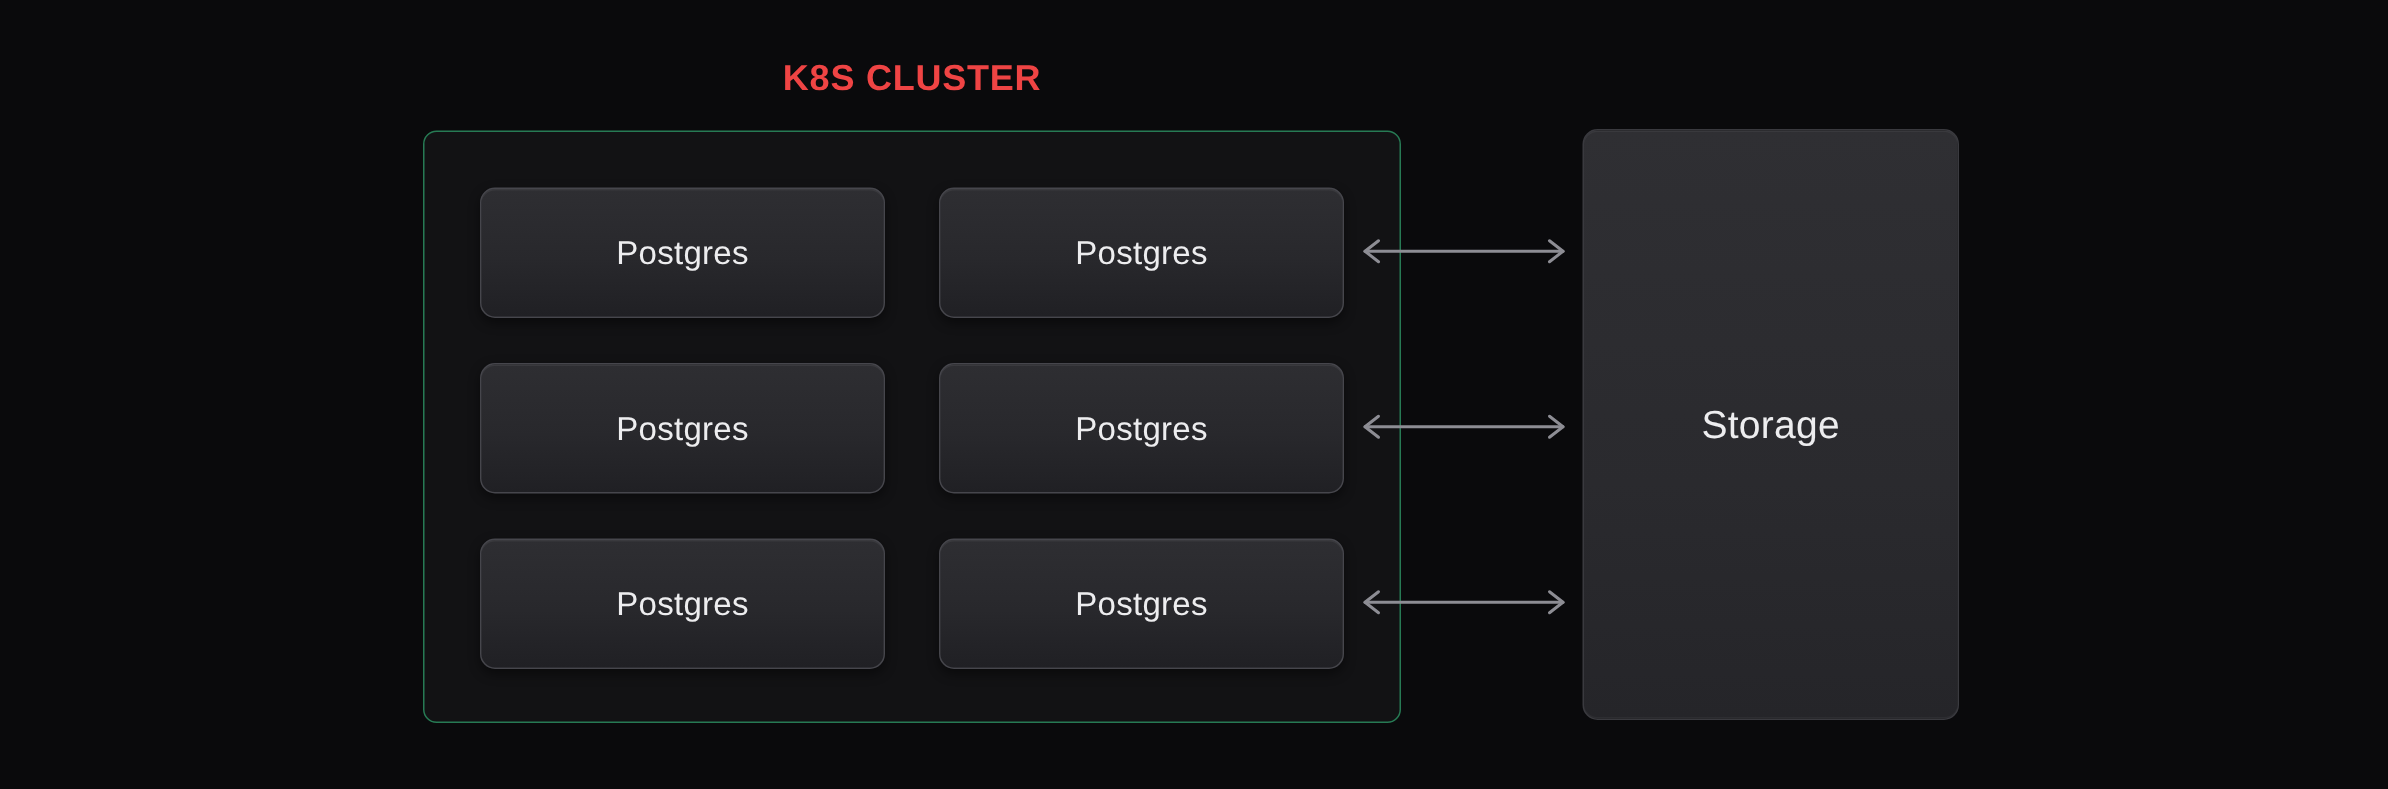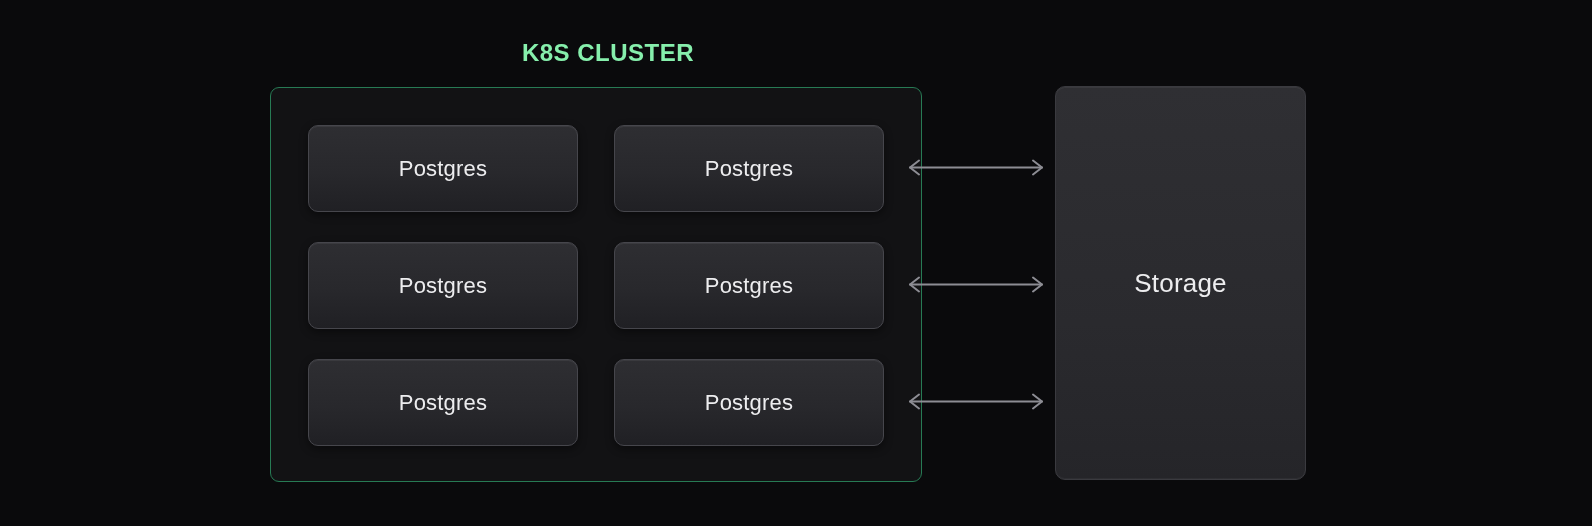--- a/index.html
+++ b/index.html
@@ -14,30 +14,30 @@
     height: 526px;
     background: #0a0a0c;
     overflow: hidden;
   }
   .cluster-title {
     position: absolute;
     left: 282px;
     top: 41px;
     width: 652px;
     text-align: center;
-    color: #86efac;
+    color: #ef4444;
     font-size: 24px;
     font-weight: 700;
     letter-spacing: 0.5px;
     line-height: 24px;
     white-space: nowrap;
   }
   .cluster-box {
     position: absolute;
-    left: 270px;
+    left: 282px;
     top: 87px;
     width: 652px;
     height: 395px;
     box-sizing: border-box;
     border: 1.5px solid #277a54;
     border-radius: 9px;
     background: #121214;
     display: grid;
     grid-template-columns: 270px 270px;
     grid-auto-rows: 87px;

